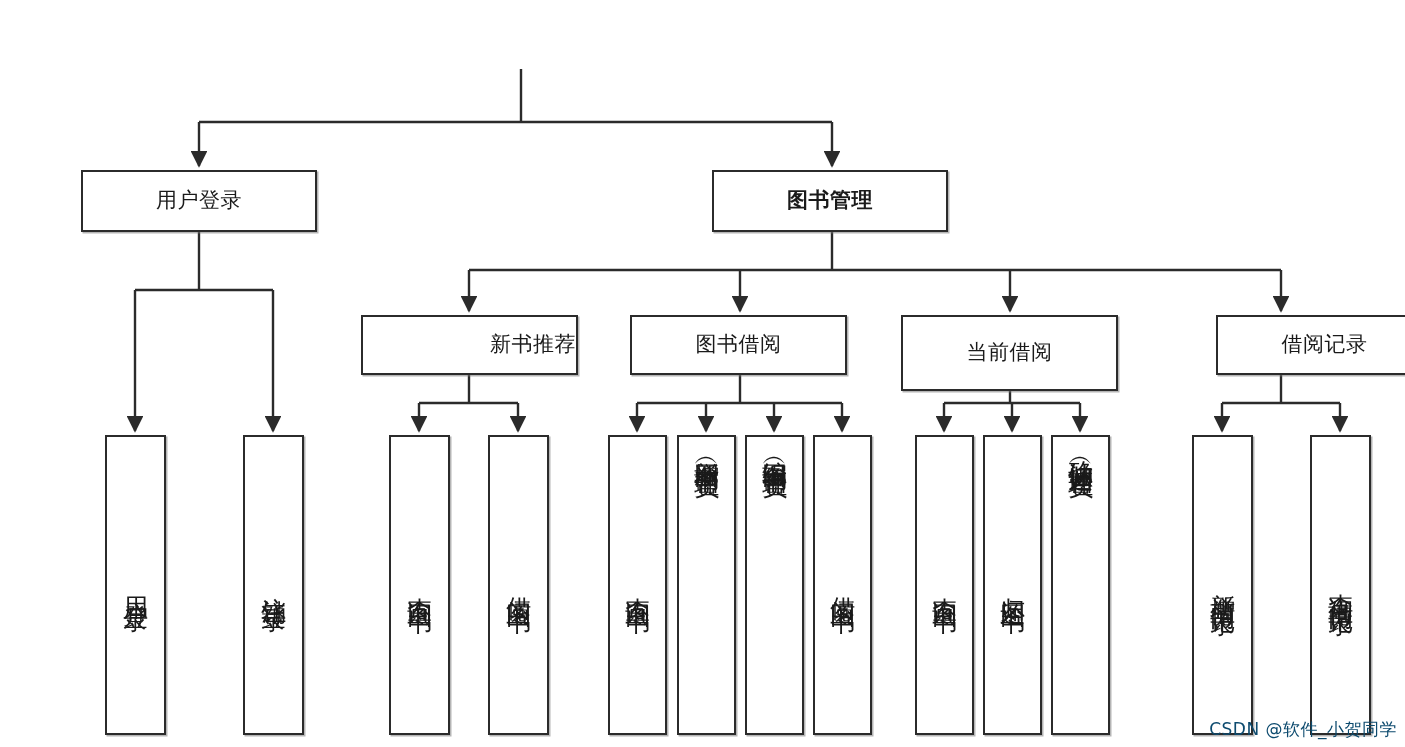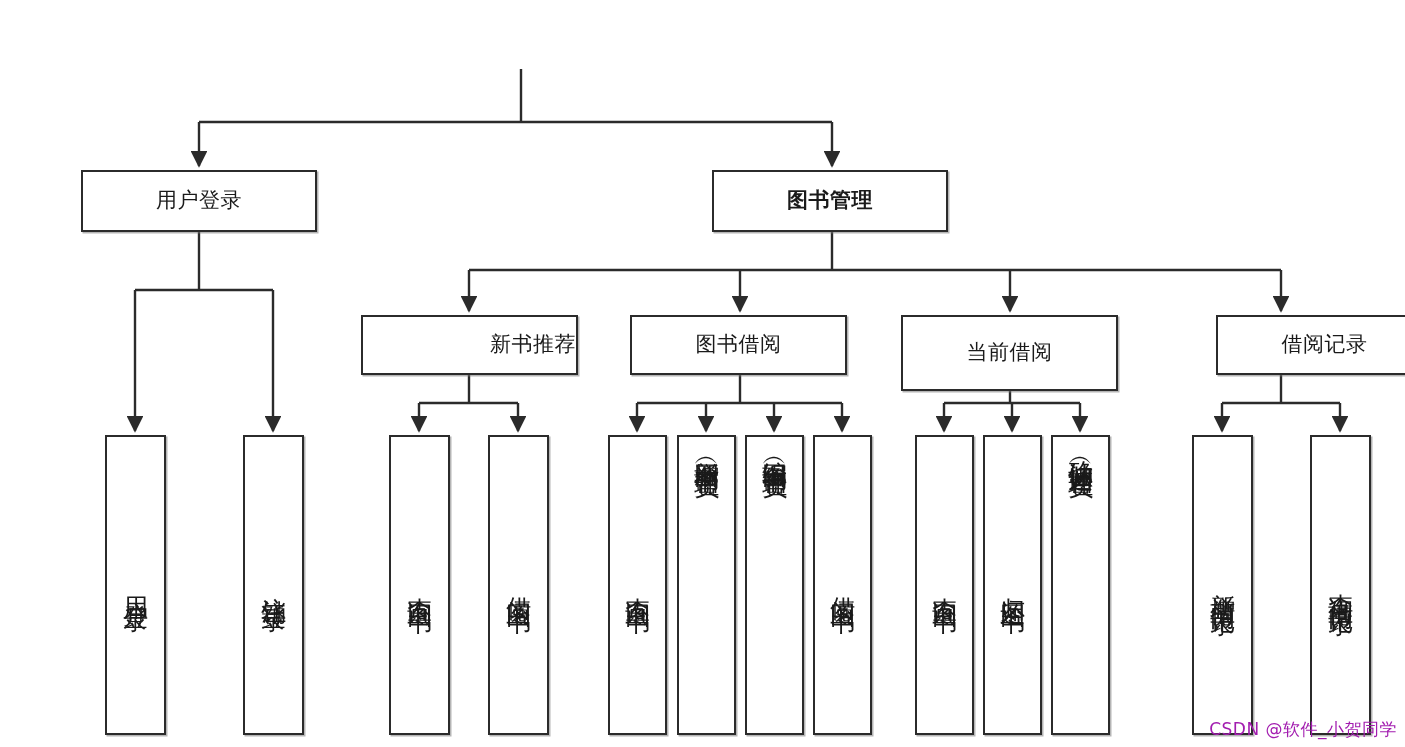--- a/index.html
+++ b/index.html
@@ -68,21 +68,21 @@
   }
   .node.vert.centered {
     align-items: center;
     padding-top: 0;
   }
   #watermark {
     position: absolute;
     right: 8px;
     bottom: 6px;
     font-size: 17px;
-    color: #a21caf;
+    color: #0c4a6e;
     letter-spacing: 0.5px;
     white-space: nowrap;
     font-family: "DejaVu Sans", "Liberation Sans", sans-serif;
   }
 </style>
 </head>
 <body>
 
 <div id="canvas">
 

